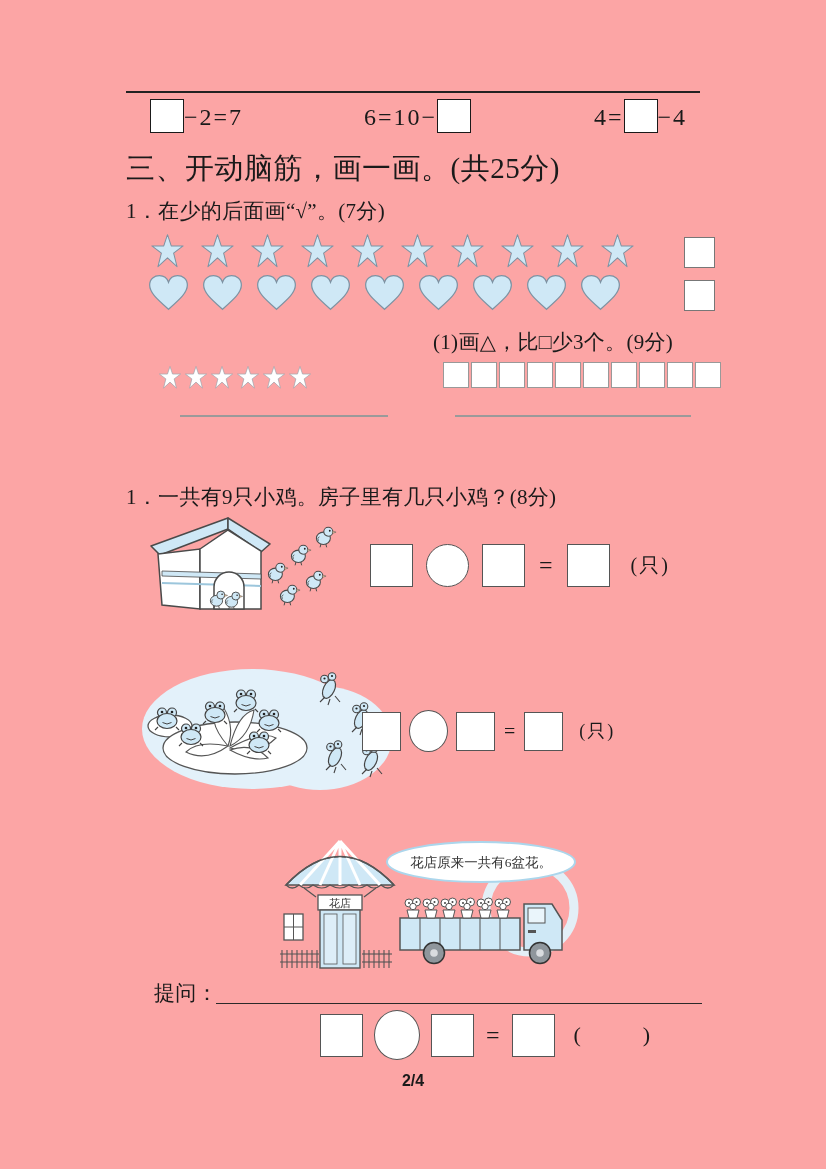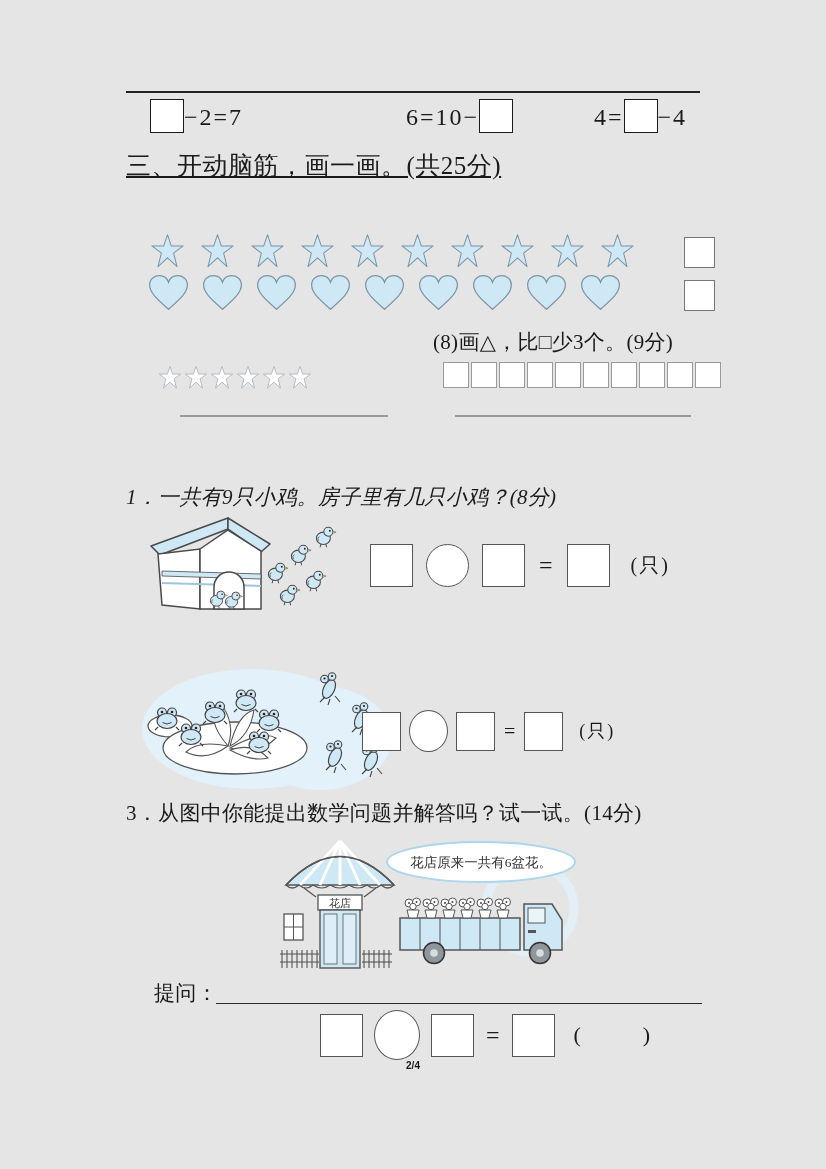--- a/index.html
+++ b/index.html
@@ -1,63 +1,64 @@
 <!DOCTYPE html>
 <html><head>
 <meta charset="utf-8">
 <style>
   html,body{margin:0;padding:0;background:#fff;}
-  .sheet{position:relative;width:826px;height:1169px;background:#e5e5e5;overflow:hidden;
+  .sheet{position:relative;width:826px;height:1169px;background:#fca5a5;overflow:hidden;
          font-family:"Liberation Serif","DejaVu Serif",serif;color:#1a1a1a;}
   .abs{position:absolute;}
-  .h{font-size:25px;letter-spacing:0.5px;line-height:1.25;text-decoration:underline;}
+  .h{font-size:29px;letter-spacing:0.5px;line-height:1.25;}
   .t{font-size:21px;letter-spacing:0.3px;line-height:1.3;}
   .eq{position:absolute;display:flex;align-items:flex-end;}
   .eqtext{font-size:24px;letter-spacing:2px;line-height:1.15;padding-bottom:1px;white-space:pre;}
   .eqbox{display:inline-block;width:32px;height:32px;border:1.8px solid #1a1a1a;background:#fff;}
   .row{position:absolute;display:flex;align-items:center;}
   .ansbox{position:absolute;width:29px;height:29px;border:1.6px solid #777;background:#fff;}
   .osq{display:inline-block;width:24px;height:24px;border:1.5px solid #999;background:#fff;}
   .uline{position:absolute;height:0;border-bottom:2px solid #9a9a9a;}
   .uline.dark{border-bottom:1.8px solid #2a2a2a;}
   .uline.rule{border-bottom:2.5px solid #222;}
   .equation{position:absolute;display:flex;align-items:center;}
   .eq-sq{border:1.6px solid #555;background:#fff;}
   .eq-ci{border:1.6px solid #555;border-radius:50%;background:#fff;}
   .eq-eq{font-size:24px;margin:0 1px;}
   .eq-unit{font-size:20px;letter-spacing:2px;margin-left:8px;white-space:pre;}
   .star-filled{fill:#cfe8f6;stroke:#7d93a3;stroke-width:3;stroke-linejoin:round;}
   .heart-filled{fill:#cfe8f6;stroke:#7d93a3;stroke-width:3;}
   .star-open{fill:#ffffff;stroke:#9aa5ad;stroke-width:3;stroke-linejoin:round;}
   .pagenum{position:absolute;left:0;width:826px;text-align:center;
-           font-family:"Liberation Sans","DejaVu Sans",sans-serif;font-weight:bold;font-size:10px;}
+           font-family:"Liberation Sans","DejaVu Sans",sans-serif;font-weight:bold;font-size:16px;margin-top:12px;}
   svg text{font-family:inherit;}
 </style>
 </head>
 <body>
 
 <div class="sheet">
 
   <div class="uline rule" style="left:126px;top:91px;width:574px;"></div>
 
   <div class="eq" style="left:150px;top:99px;">
     <span class="eqbox"></span>
     <span class="eqtext">−2=7</span>
   </div>
-  <div class="eq" style="left:364px;top:99px;margin-left:42px;">
+  <div class="eq" style="left:364px;top:99px;">
     <span class="eqtext">6=10−</span>
     <span class="eqbox"></span>
   </div>
   <div class="eq" style="left:594px;top:99px;">
     <span class="eqtext">4=</span>
     <span class="eqbox"></span>
     <span class="eqtext">−4</span>
   </div>
 
   <div class="abs h" style="left:126px;top:150px;">三、开动脑筋，画一画。(共25分)</div>
+  <div class="abs t" style="left:126px;top:198px;">1．在少的后面画“√”。(7分)</div>
 
   <div class="row" style="left:150px;top:234px;gap:15px;">
     <svg width="35" height="34" viewBox="0 0 100 100">
       <polygon class="star-filled" points="50,2 61,35 96,35 68,56 78,96 50,70 22,96 32,56 4,35 39,35"></polygon>
     </svg>
   <svg width="35" height="34" viewBox="0 0 100 100">
       <polygon class="star-filled" points="50,2 61,35 96,35 68,56 78,96 50,70 22,96 32,56 4,35 39,35"></polygon>
     </svg>
       <svg width="35" height="34" viewBox="0 0 100 100">
       <polygon class="star-filled" points="50,2 61,35 96,35 68,56 78,96 50,70 22,96 32,56 4,35 39,35"></polygon>
@@ -110,21 +111,21 @@
     </svg>
       <svg width="41" height="37" viewBox="0 0 100 90">
       <path class="heart-filled" d="M50 86 C23 62 4 46 4 27 C4 11 16 4 28 4 C39 4 47 11 50 20 C53 11 61 4 72 4 C84 4 96 11 96 27 C96 46 77 62 50 86 Z"></path>
     </svg>
       <svg width="41" height="37" viewBox="0 0 100 90">
       <path class="heart-filled" d="M50 86 C23 62 4 46 4 27 C4 11 16 4 28 4 C39 4 47 11 50 20 C53 11 61 4 72 4 C84 4 96 11 96 27 C96 46 77 62 50 86 Z"></path>
     </svg>
     </div>
   <div class="ansbox" style="left:684px;top:280px;"></div>
 
-  <div class="abs t" style="left:433px;top:329px;">(8)画△，比□少3个。(9分)</div>
+  <div class="abs t" style="left:433px;top:329px;">(1)画△，比□少3个。(9分)</div>
 
   <div class="row" style="left:158px;top:366px;gap:2px;">
     <svg width="24" height="23" viewBox="0 0 100 100">
       <polygon class="star-open" points="50,2 61,35 96,35 68,56 78,96 50,70 22,96 32,56 4,35 39,35"></polygon>
     </svg>
   <svg width="24" height="23" viewBox="0 0 100 100">
       <polygon class="star-open" points="50,2 61,35 96,35 68,56 78,96 50,70 22,96 32,56 4,35 39,35"></polygon>
     </svg>
       <svg width="24" height="23" viewBox="0 0 100 100">
       <polygon class="star-open" points="50,2 61,35 96,35 68,56 78,96 50,70 22,96 32,56 4,35 39,35"></polygon>
@@ -149,21 +150,21 @@
       <span class="osq"></span>
       <span class="osq"></span>
       <span class="osq"></span>
       <span class="osq"></span>
       <span class="osq"></span>
     </div>
 
   <div class="uline" style="left:180px;top:415px;width:208px;"></div>
   <div class="uline" style="left:455px;top:415px;width:236px;"></div>
 
-  <div class="abs t" style="left:126px;top:484px;font-style:italic;">1．一共有9只小鸡。房子里有几只小鸡？(8分)</div>
+  <div class="abs t" style="left:126px;top:484px;">1．一共有9只小鸡。房子里有几只小鸡？(8分)</div>
 
   <svg class="abs" style="left:148px;top:514px;" width="200" height="112" viewBox="0 0 200 112">
     <defs>
       <g id="chick">
         <ellipse cx="9" cy="15" rx="8.5" ry="7.5" fill="#cfe8f6" stroke="#4a4a4a" stroke-width="1.3"></ellipse>
         <circle cx="15" cy="7" r="5.5" fill="#cfe8f6" stroke="#4a4a4a" stroke-width="1.3"></circle>
         <circle cx="16.8" cy="5.8" r="1.1" fill="#222"></circle>
         <polygon points="20,6 24.5,7.5 20,9" fill="#e8c49c" stroke="#4a4a4a" stroke-width="0.6"></polygon>
         <path d="M6 22 L5 26 M12 22 L13 26" stroke="#4a4a4a" stroke-width="1.2" fill="none"></path>
         <path d="M4 13 Q1 15 3 18" stroke="#4a4a4a" stroke-width="1" fill="none"></path>
@@ -238,21 +239,20 @@
 
   <div class="equation" style="left:362px;top:710px;height:42px;gap:8px;">
     <span class="eq-sq" style="width:37px;height:37px;"></span>
     <span class="eq-ci" style="width:37px;height:40px;"></span>
     <span class="eq-sq" style="width:37px;height:37px;"></span>
     <span class="eq-eq" style="font-size:20px;">=</span>
     <span class="eq-sq" style="width:37px;height:37px;"></span>
     <span class="eq-unit" style="font-size:18px;">(只)</span>
   </div>
 
-  <div class="abs t" style="left:126px;top:800px;">3．从图中你能提出数学问题并解答吗？试一试。(14分)</div>
 
   <svg class="abs" style="left:278px;top:840px;" width="306" height="136" viewBox="0 0 306 136">
     <defs>
       <g id="pot">
         <polygon points="3,13 15,13 13,21 5,21" fill="#fff" stroke="#555" stroke-width="1"></polygon>
         <circle cx="5" cy="6" r="4" fill="#fff" stroke="#555" stroke-width="1"></circle>
         <circle cx="12.5" cy="5" r="4" fill="#fff" stroke="#555" stroke-width="1"></circle>
         <circle cx="9" cy="9.5" r="3.2" fill="#fff" stroke="#555" stroke-width="1"></circle>
         <circle cx="5" cy="6" r="1" fill="#444"></circle>
         <circle cx="12.5" cy="5" r="1" fill="#444"></circle>

